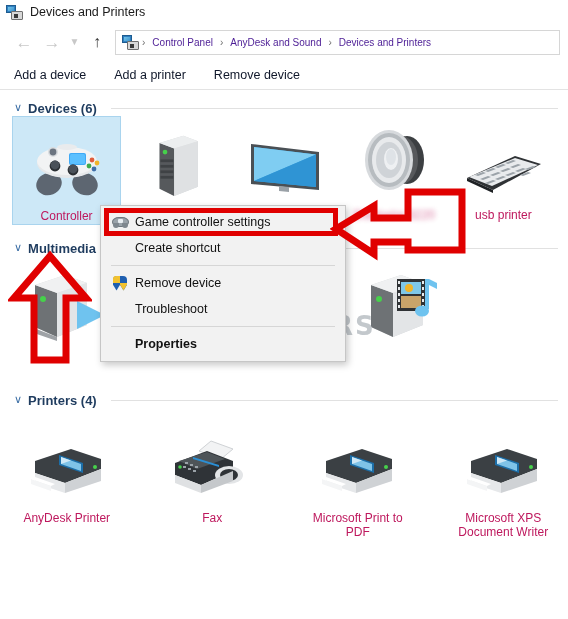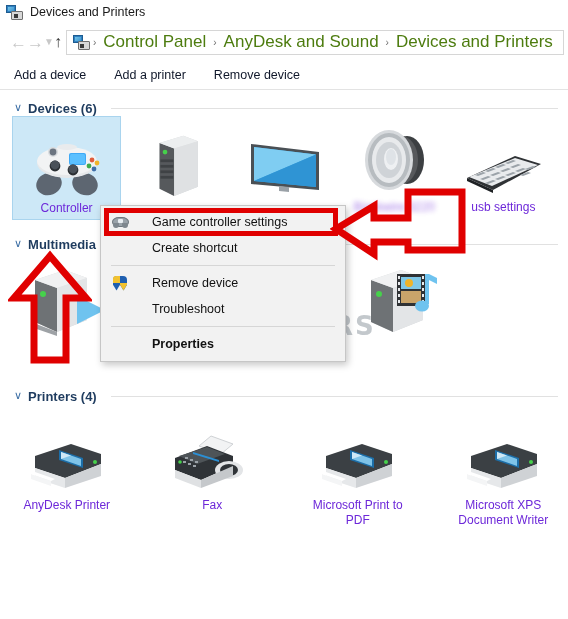--- a/index.html
+++ b/index.html
@@ -45,21 +45,21 @@
   }
   .navbtn.disabled { color: #c8c8c8; }
   .navbtn.small { width: 17px; font-size: 10px; color: #c8c8c8; }
   .navbtn.up { color: #3a3a3a; font-size: 16px; }
 
   .crumbbar {
     flex: 1; height: 25px; margin-left: 4px;
     border: 1px solid #d6d6d6; background: #fff;
     display: flex; align-items: center; padding: 0 6px; gap: 2px;
   }
-  .crumb { font-size: 17px; color: #4d7c0f; padding: 0 4px; white-space: nowrap; }
+  .crumb { font-size: 10px; color: #4c1d95; padding: 0 4px; white-space: nowrap; }
   .crumb-sep { font-size: 10px; color: #707070; padding: 0 1px; }
 
   
   .cmdbar {
     height: 30px; display: flex; align-items: center; gap: 0;
     padding-left: 14px; border-bottom: 1px solid #e3e3e3;
   }
   .cmditem { font-size: 12.5px; color: #0f172a; padding: 0 14px 0 0; margin-right: 14px; white-space: nowrap; }
 
   
@@ -75,22 +75,22 @@
 
   .tile-row { display: flex; align-items: flex-start; padding-left: 2px; }
   .tile {
     width: 112px; min-height: 104px; padding-top: 6px;
     display: flex; flex-direction: column; align-items: center;
     text-align: center;
   }
   .tile.selected { background: #cde8f7; border: 1px solid #a9d4ee; }
   .tile-icon { height: 74px; display: flex; align-items: flex-end; justify-content: center; }
   .tile-label {
-    font-size: 12px; color: #6d28d9; line-height: 1.22;
-    margin-top: 4px; padding: 0 2px; word-wrap: break-word;
+    font-size: 12px; color: #be185d; line-height: 1.22;
+    margin-top: 12px; padding: 0 2px; word-wrap: break-word;
   }
   .tile-label.blurred { filter: blur(2.6px); opacity: .62; }
 
   
   
   .ico-gamepad { width: 76px; height: 58px; position: relative; }
   
   .ico-tower { width: 52px; height: 64px; position: relative; }
   .ico-monitor { width: 80px; height: 58px; position: relative; }
   .ico-speaker { width: 74px; height: 70px; position: relative; }
@@ -104,21 +104,21 @@
     position: absolute; left: 100px; top: 205px; width: 246px;
     background: #f2f2f2; border: 1px solid #c6c6c6;
     box-shadow: 2px 3px 7px rgba(0,0,0,.22);
     padding: 3px 0 4px 0; z-index: 40;
   }
   .ctxitem {
     height: 26px; display: flex; align-items: center;
     padding-left: 8px; font-size: 12.5px; color: #111;
   }
   .ctxitem .ctxicon { width: 22px; flex: 0 0 22px; display: flex; align-items: center; justify-content: center; }
-  .ctxitem .ctxlabel { padding-left: 4px; margin-left: 17px; }
+  .ctxitem .ctxlabel { padding-left: 4px; }
   .ctxitem.bold .ctxlabel { font-weight: bold; }
   .ctxsep { height: 1px; background: #d6d6d6; margin: 4px 10px 4px 10px; }
 
   
   .g-mini { position: relative; width: 17px; height: 12px; }
   .g-mini .body {
     position: absolute; left: 0; top: 1px; width: 17px; height: 10px;
     background: #9aa3aa; border-radius: 7px / 5px; border: 1px solid #6d767d;
   }
   .g-mini .scr {
@@ -293,21 +293,21 @@
               <polygon points="24,33 32,30 35,31 27,34"></polygon>
               <polygon points="34,29 42,26 45,27 37,30"></polygon>
               <polygon points="44,25 52,22 55,23 47,26"></polygon>
               <polygon points="54,21 62,18 65,19 57,22"></polygon>
               <polygon points="59,25 67,22 70,23 62,26"></polygon>
               <polygon points="64,19 72,16 75,17 67,20"></polygon>
             </g>
             <polygon points="6,28 32,40 32,43 6,31" fill="#1e2124"></polygon>
           </svg>
         </div>
-        <div class="tile-label">usb settings</div>
+        <div class="tile-label">usb printer</div>
       </div>
     </div>
 
     <div class="group-head multimedia" style="margin-top:6px;">
       <span class="chev">∨</span>
       <span class="group-title">Multimedia</span>
       <span class="group-rule"></span>
     </div>
 
     <div class="tile-row" style="margin-top:4px;">

